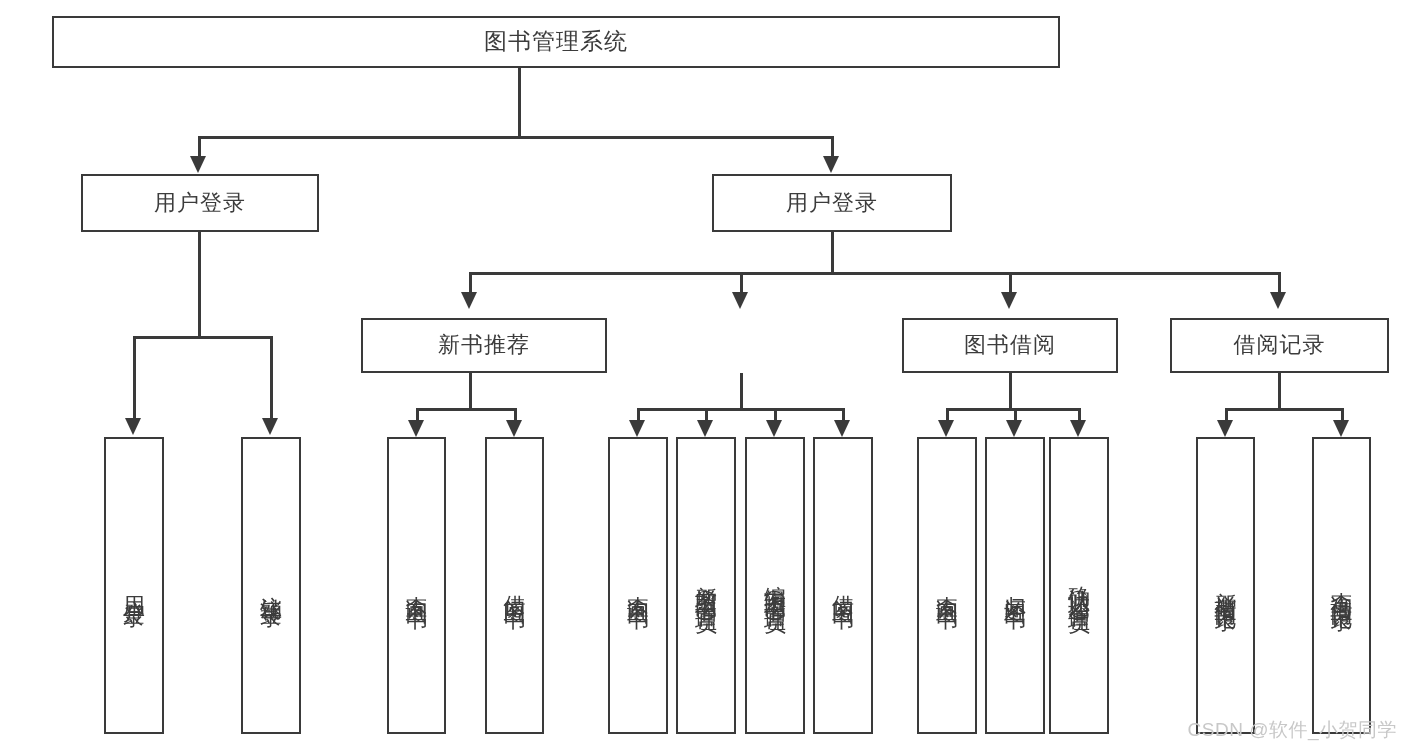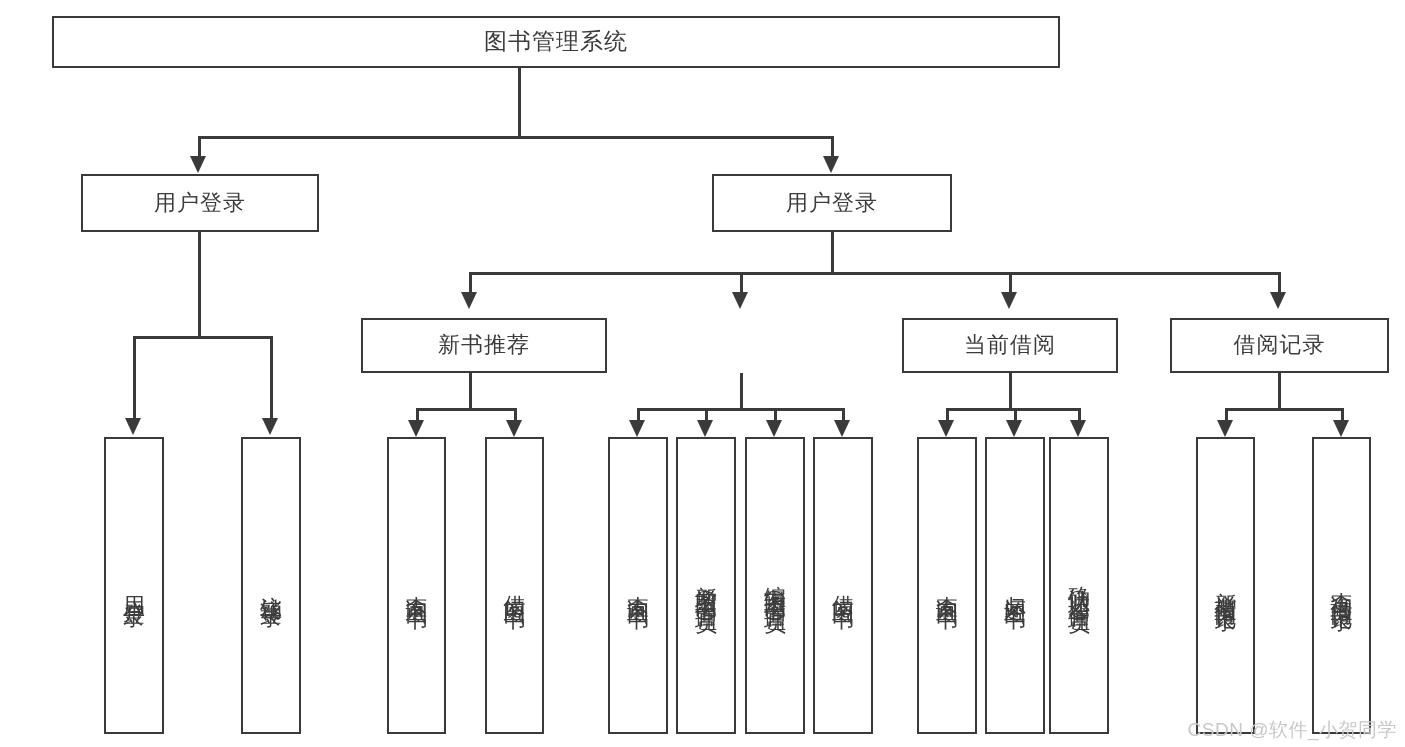--- a/index.html
+++ b/index.html
@@ -132,21 +132,21 @@
     <div class="node horiz lvl2" style="left: 81px; top: 174px; width: 238px; height: 58px;">
       <span class="label">用户登录</span>
     </div>
     <div class="node horiz lvl2" style="left: 712px; top: 174px; width: 240px; height: 58px;">
       <span class="label">用户登录</span>
     </div>
     <div class="node horiz lvl3" style="left: 361px; top: 318px; width: 246px; height: 55px;">
       <span class="label">新书推荐</span>
     </div>
     <div class="node horiz lvl3" style="left: 902px; top: 318px; width: 216px; height: 55px;">
-      <span class="label">当前借阅</span>
+      <span class="label">图书借阅</span>
     </div>
     <div class="node horiz lvl3" style="left: 1170px; top: 318px; width: 219px; height: 55px;">
       <span class="label">借阅记录</span>
     </div>
     <div class="node vert leaf" style="left: 104px; top: 437px; width: 60px; height: 297px;">
       <span class="label">用户登录</span>
     </div>
     <div class="node vert leaf" style="left: 241px; top: 437px; width: 60px; height: 297px;">
       <span class="label">注销登录</span>
     </div>

